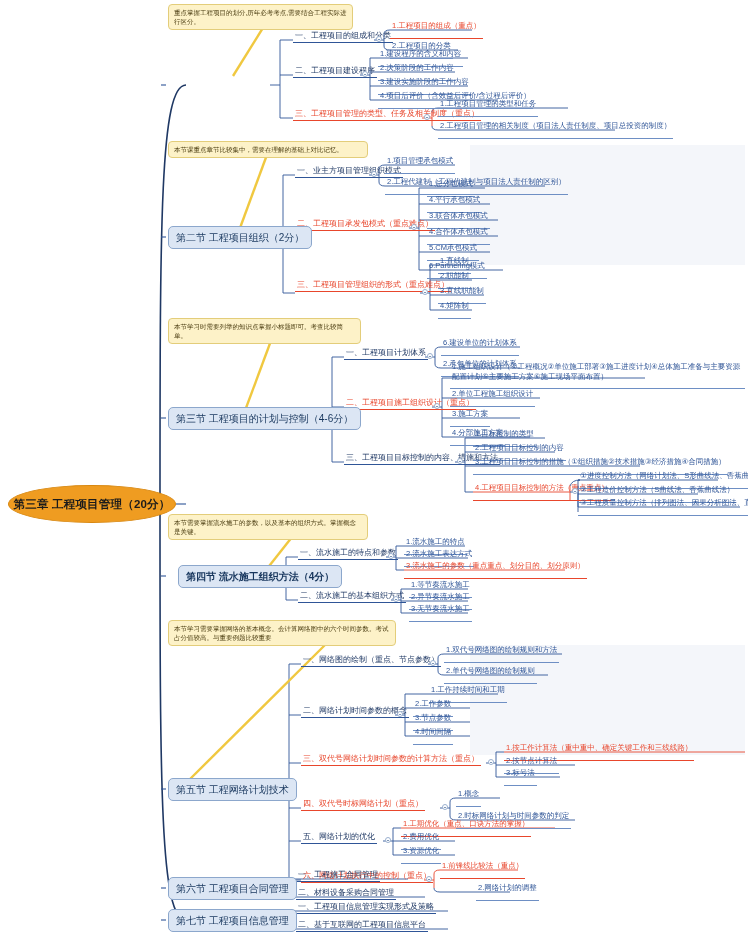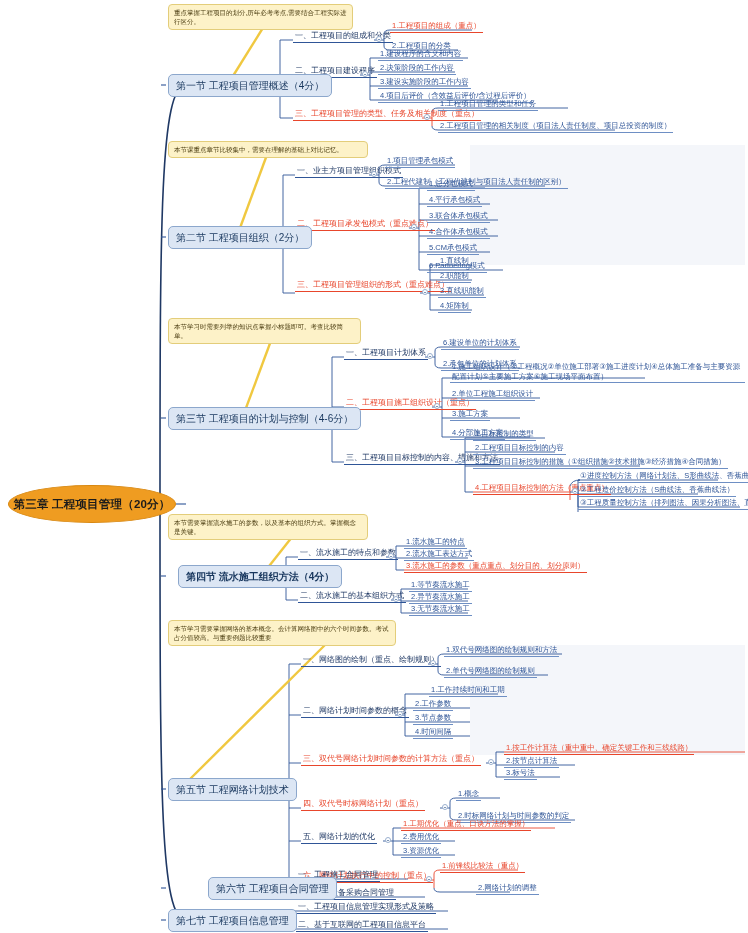--- a/index.html
+++ b/index.html
@@ -66,21 +66,21 @@
   }
   .l2.hot { color: #e8462c; border-bottom-color: #e8462c; }
 
   
   .l3 {
     position: absolute;
     font-size: 7.5px;
     color: #2f5597;
     white-space: nowrap;
     border-bottom: 1px solid #6e8fc4;
-    padding: 0 2px 1px 2px;
+    padding: 0 2px 7px 2px;
     line-height: 10px;
     z-index: 4;
   }
   .l3.hot { color: #e8462c; border-bottom-color: #e8462c; }
   .l3.wrap { white-space: normal; width: 300px; line-height: 9.5px; }
 
   
   .note {
     position: absolute;
     background: #fdf2c8;
@@ -393,36 +393,33 @@
   <div class="note" style="left:168px;top:318px;width:193px;">
     <span>本节学习时需要列举的知识点掌握小标题即可。考查比较简单。</span>
   </div>
   <div class="note" style="left:168px;top:514px;width:200px;">
     <span>本节需要掌握流水施工的参数，以及基本的组织方式。掌握概念是关键。</span>
   </div>
   <div class="note" style="left:168px;top:620px;width:228px;">
     <span>本节学习需要掌握网络的基本概念。会计算网络图中的六个时间参数。考试占分值较高。与重要例题比较重要</span>
   </div>
 
-  <div class="sec-node" style="left:168px;top:74px;">
-    <span>第一节 工程项目管理概述（4分）</span>
-  </div>
   <div class="sec-node" style="left:168px;top:226px;">
     <span>第二节 工程项目组织（2分）</span>
   </div>
   <div class="sec-node" style="left:168px;top:407px;">
     <span>第三节 工程项目的计划与控制（4-6分）</span>
   </div>
   <div class="sec-node" style="left:178px;top:565px;font-weight:bold;">
     <span>第四节 流水施工组织方法（4分）</span>
   </div>
   <div class="sec-node" style="left:168px;top:778px;">
     <span>第五节 工程网络计划技术</span>
   </div>
-  <div class="sec-node" style="left:168px;top:877px;margin-left:40px;">
+  <div class="sec-node" style="left:168px;top:877px;">
     <span>第六节 工程项目合同管理</span>
   </div>
   <div class="sec-node" style="left:168px;top:909px;">
     <span>第七节 工程项目信息管理</span>
   </div>
 
   <div class="l2" style="left:293px;top:31px;"><span>一、工程项目的组成和分类</span></div>
   <div class="toggle" style="left:376px;top:36px;"></div>
   <div class="l3 hot" style="left:390px;top:21px;"><span>1.工程项目的组成（重点）</span></div>
   <div class="l3" style="left:390px;top:41px;"><span>2.工程项目的分类</span></div>
@@ -488,21 +485,21 @@
   <div class="l3" style="left:404px;top:537px;"><span>1.流水施工的特点</span></div>
   <div class="l3" style="left:404px;top:549px;"><span>2.流水施工表达方式</span></div>
   <div class="l3 hot" style="left:404px;top:561px;"><span>3.流水施工的参数（重点重点、划分目的、划分原则）</span></div>
 
   <div class="l2" style="left:298px;top:591px;"><span>二、流水施工的基本组织方式</span></div>
   <div class="toggle" style="left:393px;top:596px;"></div>
   <div class="l3" style="left:409px;top:580px;"><span>1.等节奏流水施工</span></div>
   <div class="l3" style="left:409px;top:592px;"><span>2.异节奏流水施工</span></div>
   <div class="l3" style="left:409px;top:604px;"><span>3.无节奏流水施工</span></div>
 
-  <div class="l2" style="left:301px;top:655px;"><span>一、网络图的绘制（重点、绘制规则）</span></div>
+  <div class="l2" style="left:301px;top:655px;"><span>一、网络图的绘制（重点、节点参数）</span></div>
   <div class="toggle" style="left:430px;top:660px;"></div>
   <div class="l3" style="left:444px;top:645px;"><span>1.双代号网络图的绘制规则和方法</span></div>
   <div class="l3" style="left:444px;top:666px;"><span>2.单代号网络图的绘制规则</span></div>
 
   <div class="l2" style="left:301px;top:706px;"><span>二、网络计划时间参数的概念</span></div>
   <div class="toggle" style="left:397px;top:711px;"></div>
   <div class="l3" style="left:413px;top:685px;margin-left:16px;"><span>1.工作持续时间和工期</span></div>
   <div class="l3" style="left:413px;top:699px;"><span>2.工作参数</span></div>
   <div class="l3" style="left:413px;top:713px;"><span>3.节点参数</span></div>
   <div class="l3" style="left:413px;top:727px;"><span>4.时间间隔</span></div>

